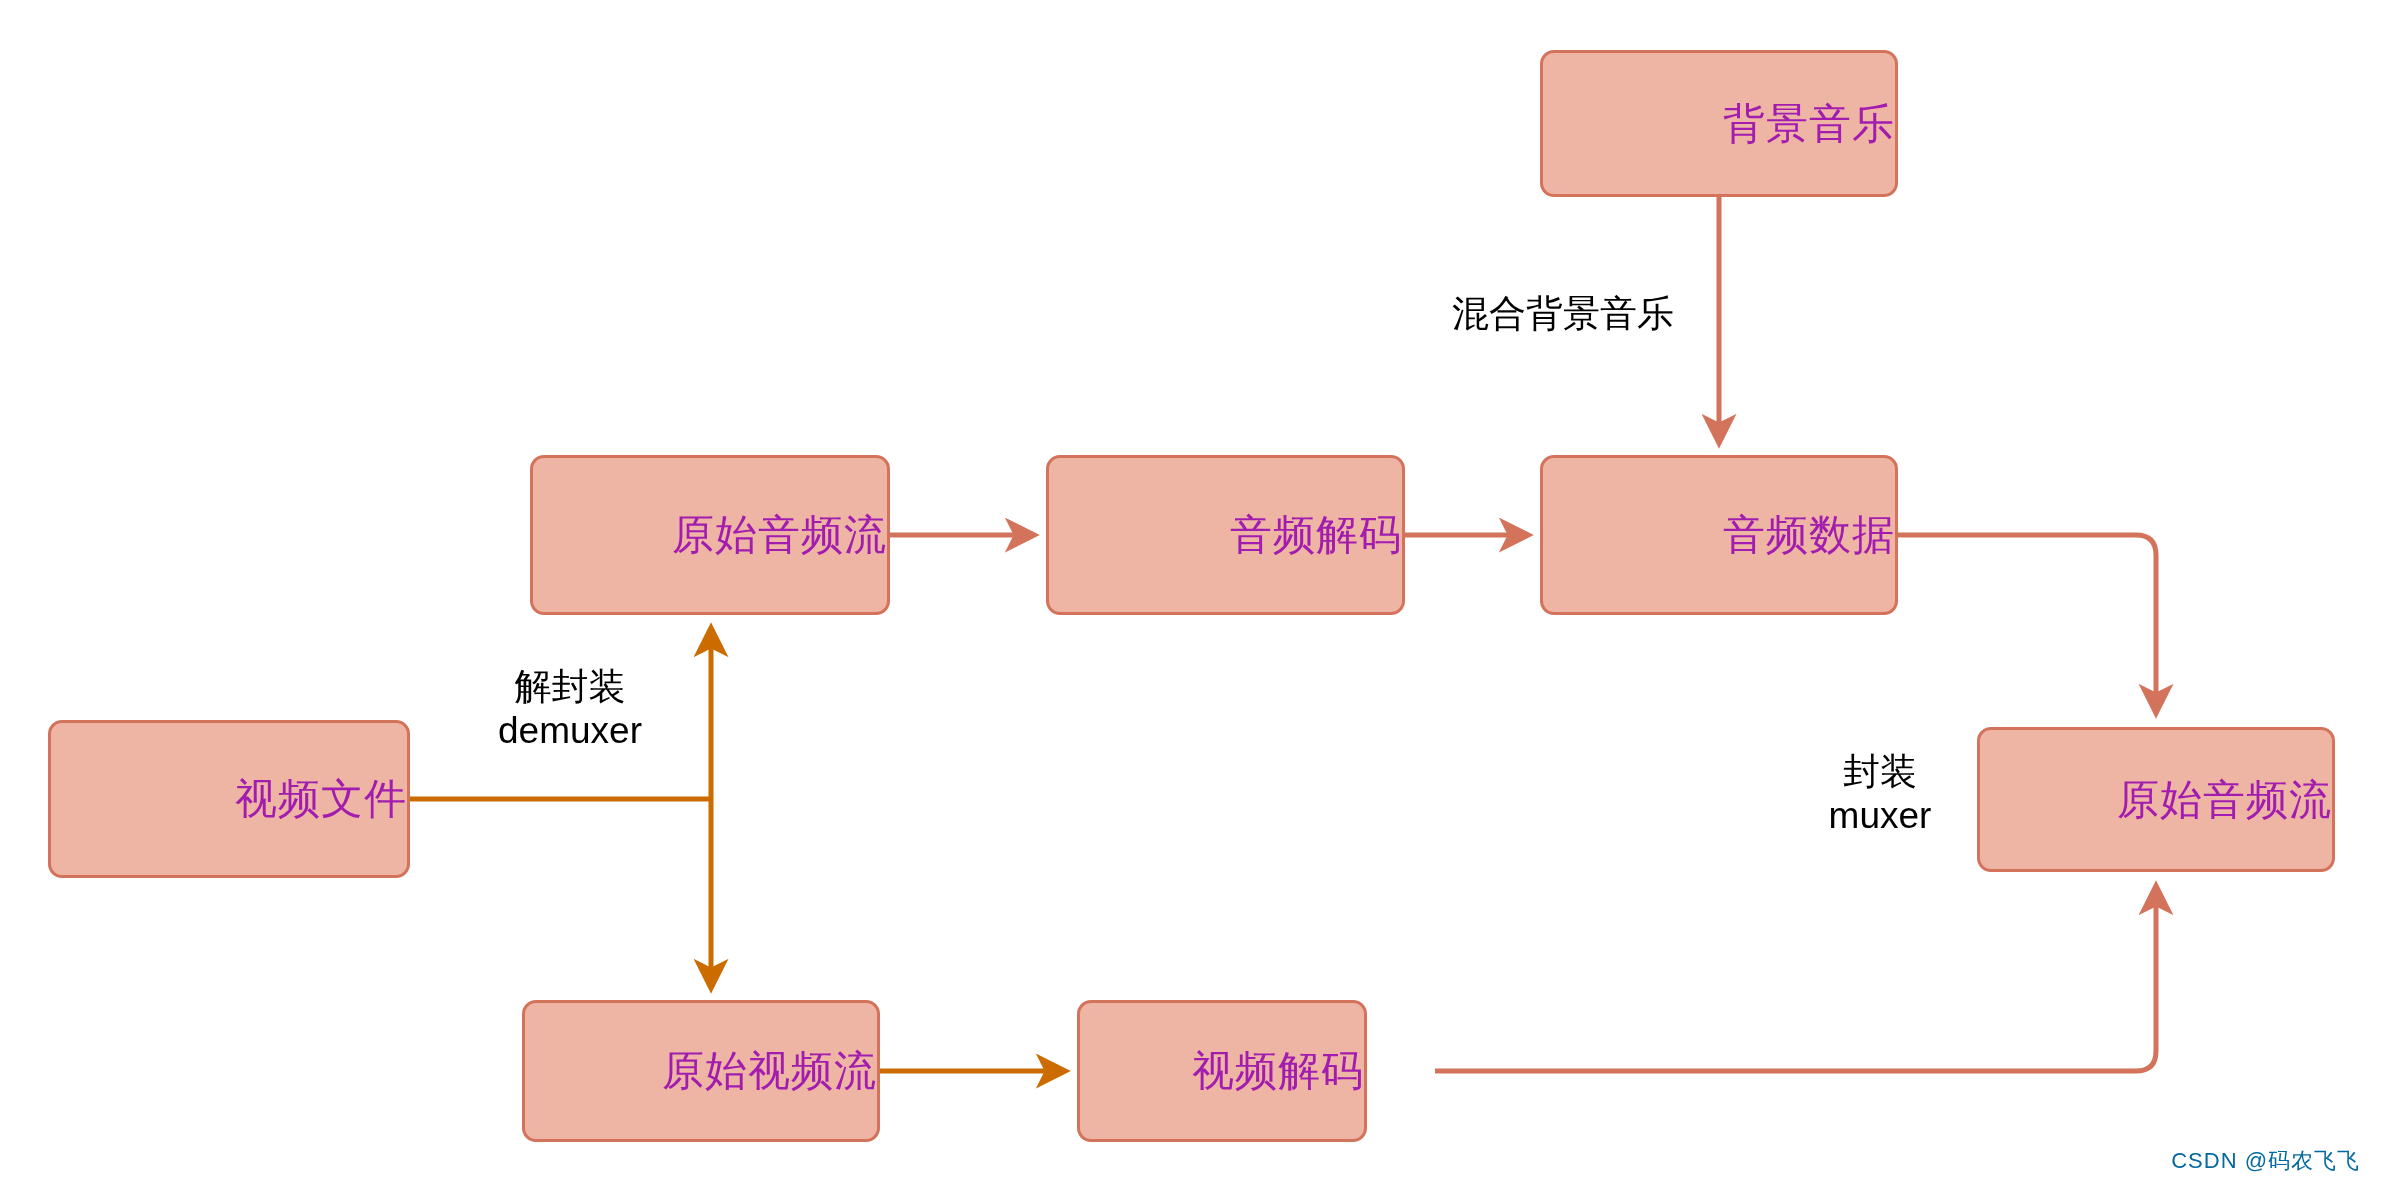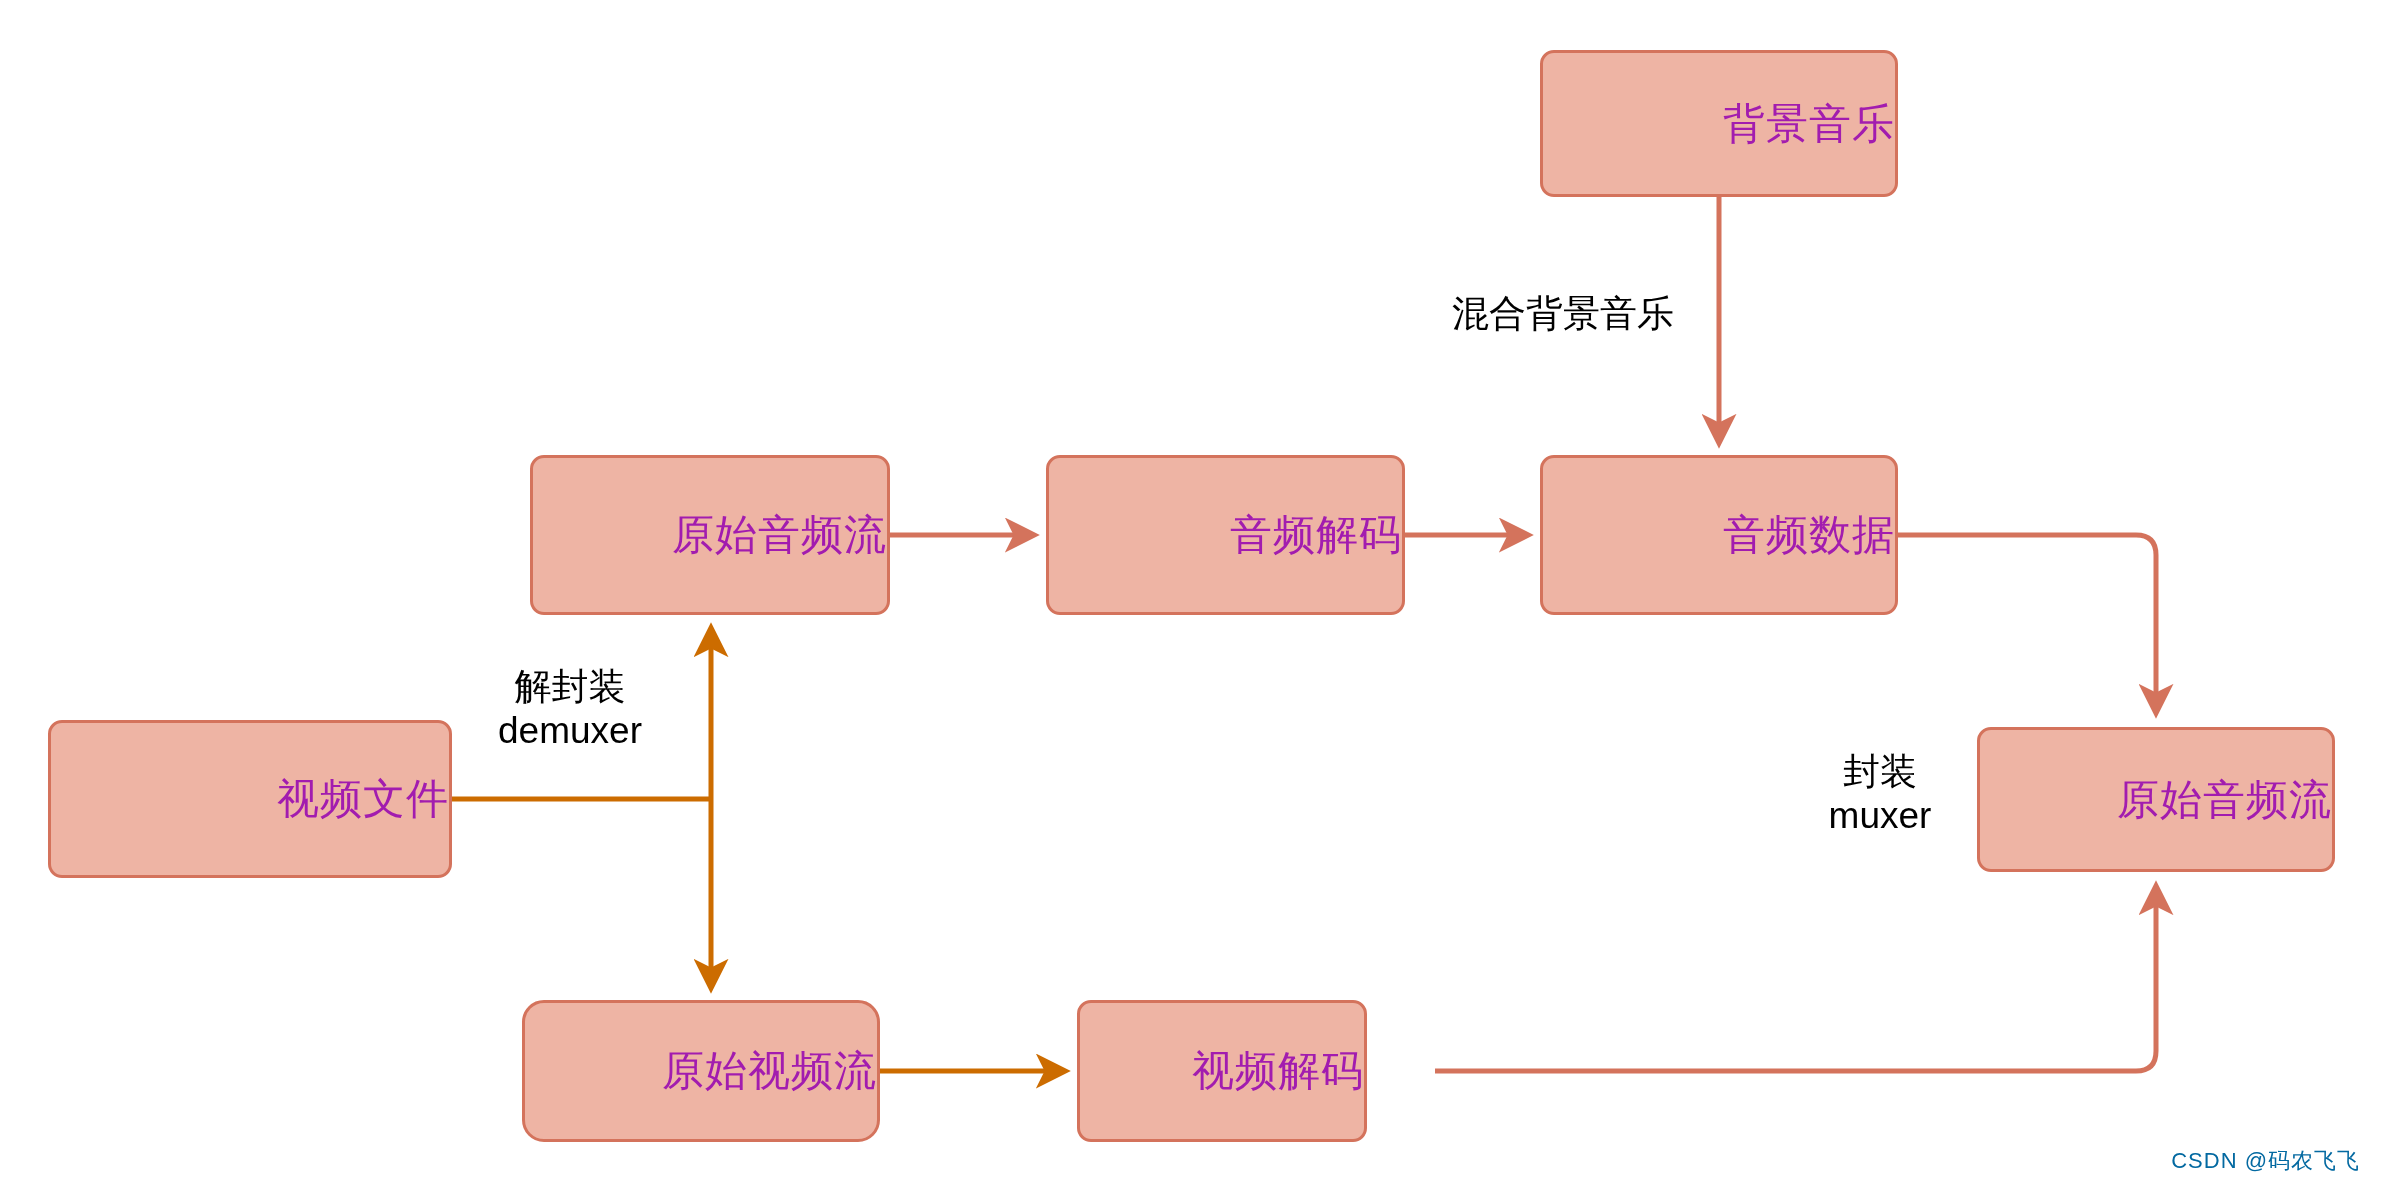--- a/index.html
+++ b/index.html
@@ -98,25 +98,25 @@
   </div>
 
   <div class="node" style="left:530px; top:455px; width:360px; height:160px;">
     <span>原始音频流</span>
   </div>
 
   <div class="node" style="left:1540px; top:455px; width:358px; height:160px;">
     <span>音频数据</span>
   </div>
 
-  <div class="node" style="left:48px; top:720px; width:404px; height:158px;">
+  <div class="node" style="left:48px; top:720px; width:362px; height:158px;">
     <span>视频文件</span>
   </div>
 
-  <div class="node" style="left:522px; top:1000px; width:358px; height:142px;border-radius:22px;">
+  <div class="node" style="left:522px; top:1000px; width:358px; height:142px;">
     <span>原始视频流</span>
   </div>
 
   <div class="node" style="left:1077px; top:1000px; width:290px; height:142px;">
     <span>视频解码</span>
   </div>
 
   <div class="node" style="left:1977px; top:727px; width:358px; height:145px;">
     <span>原始音频流</span>
   </div>

